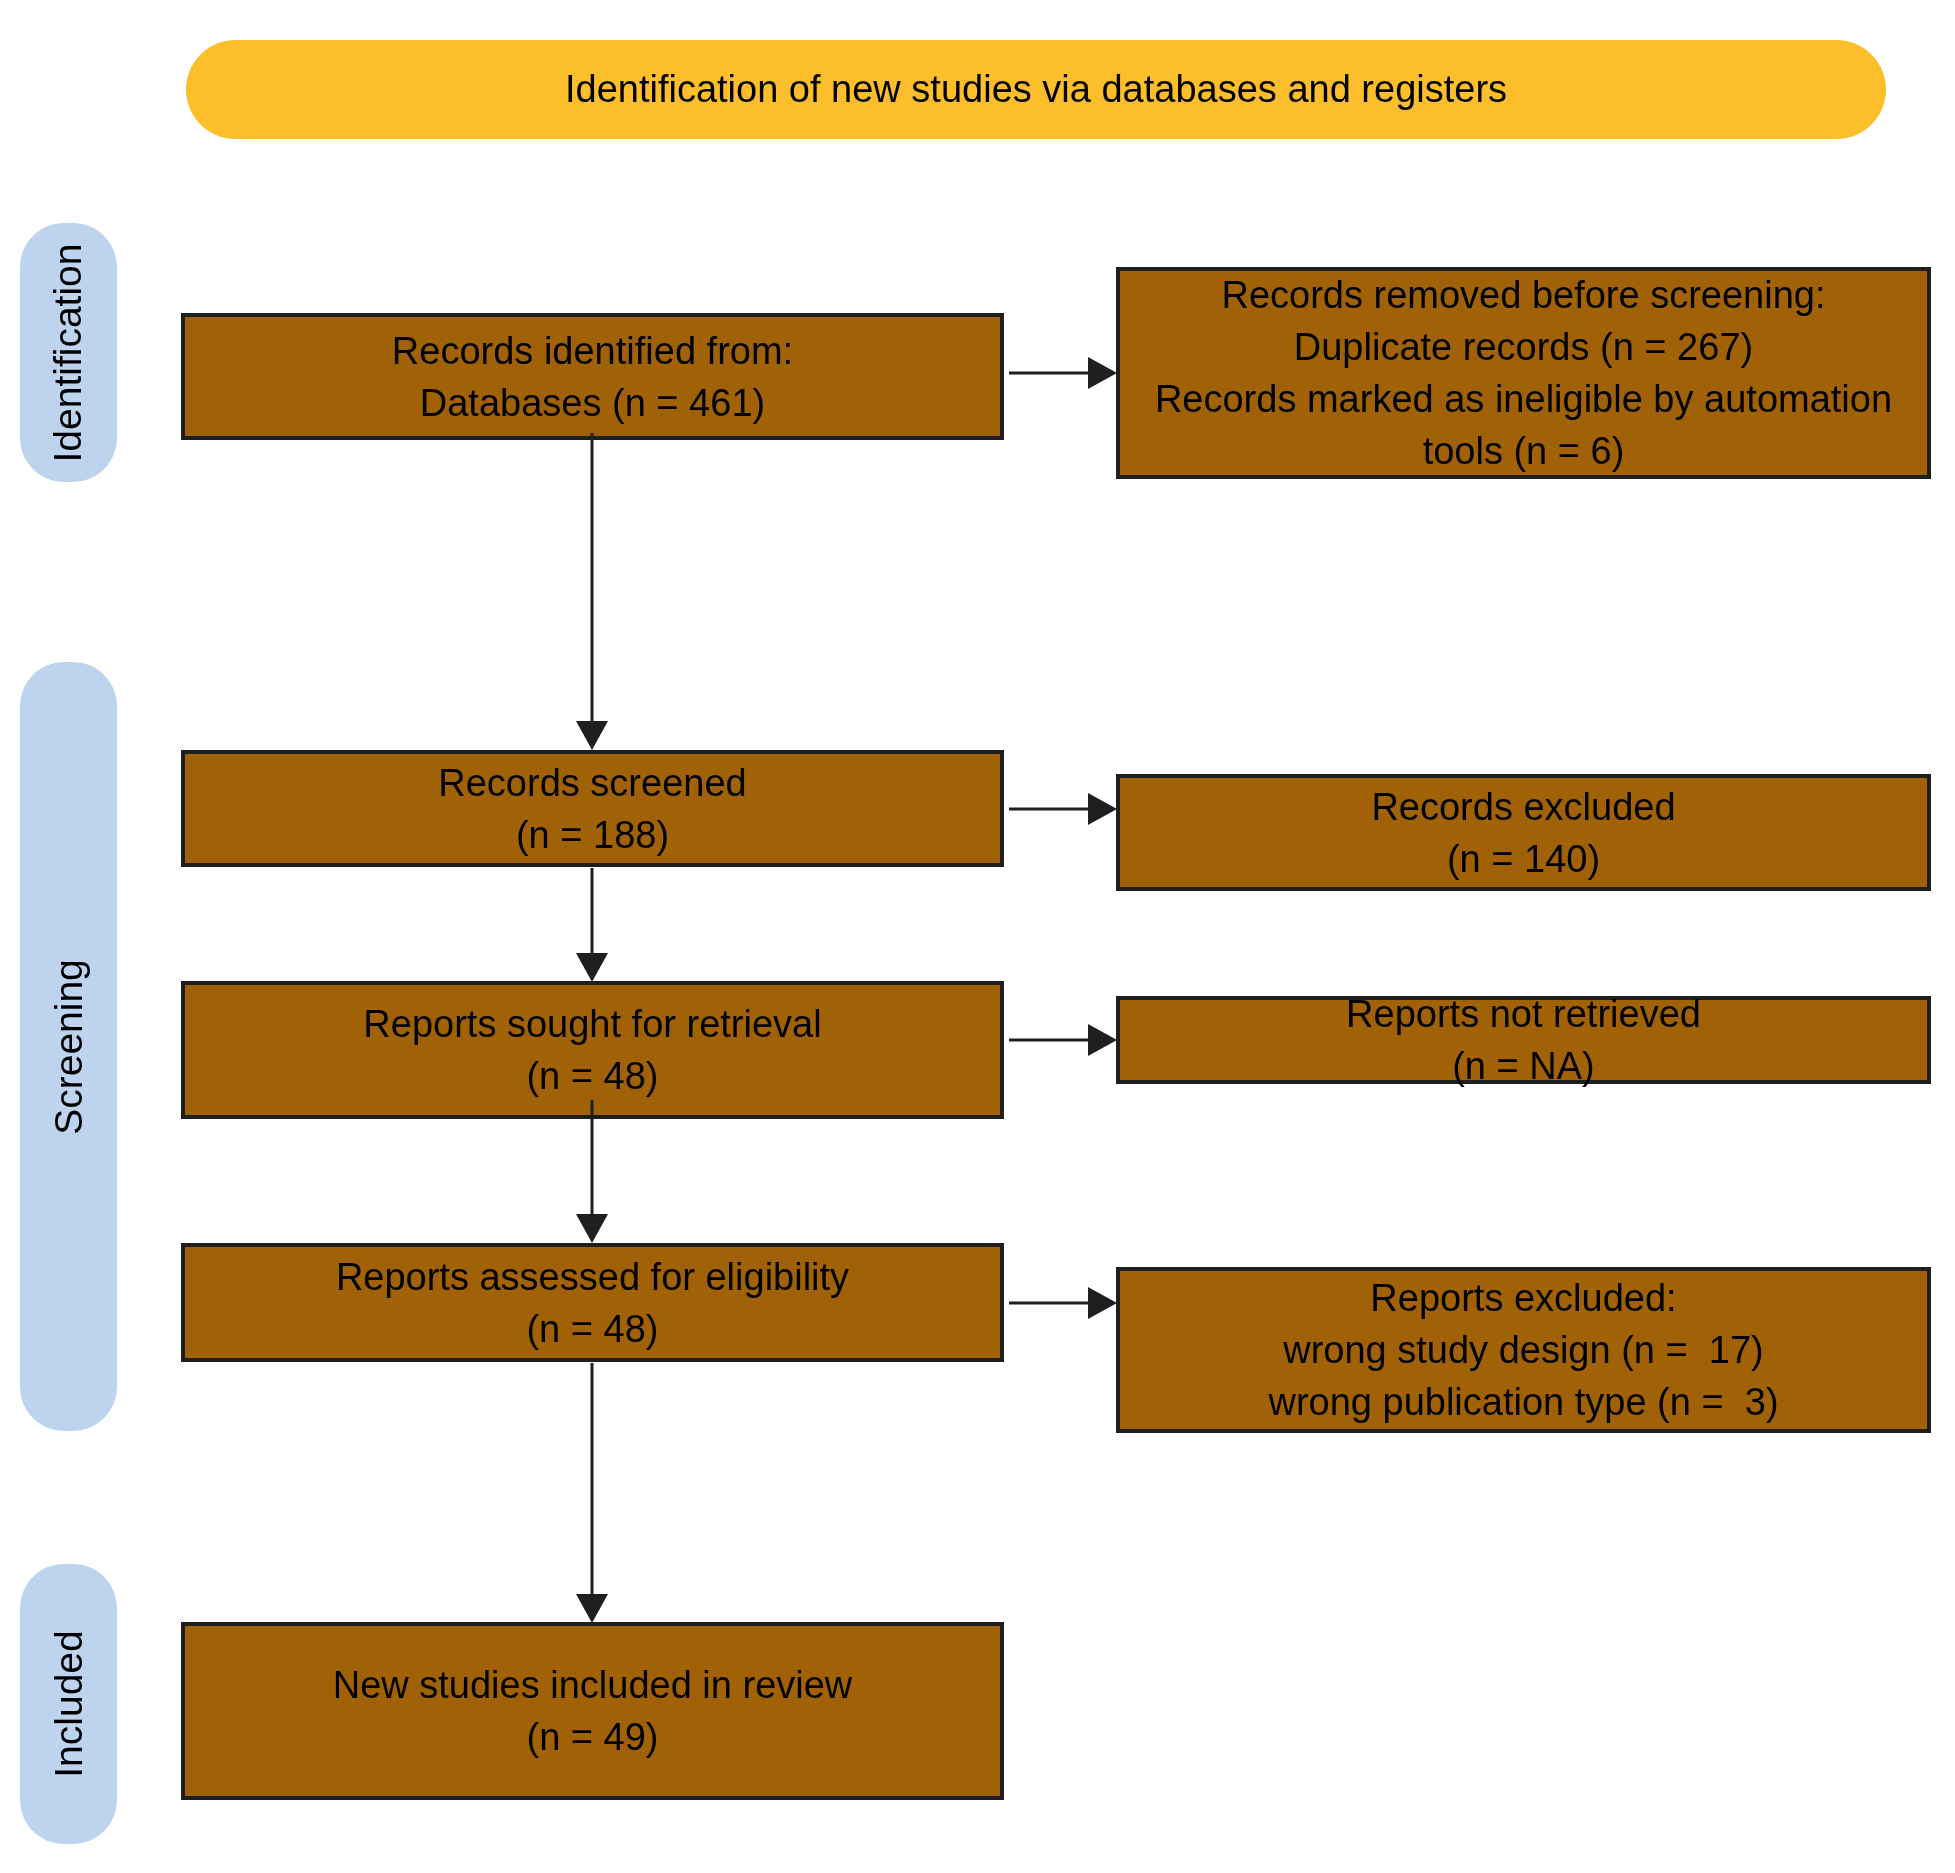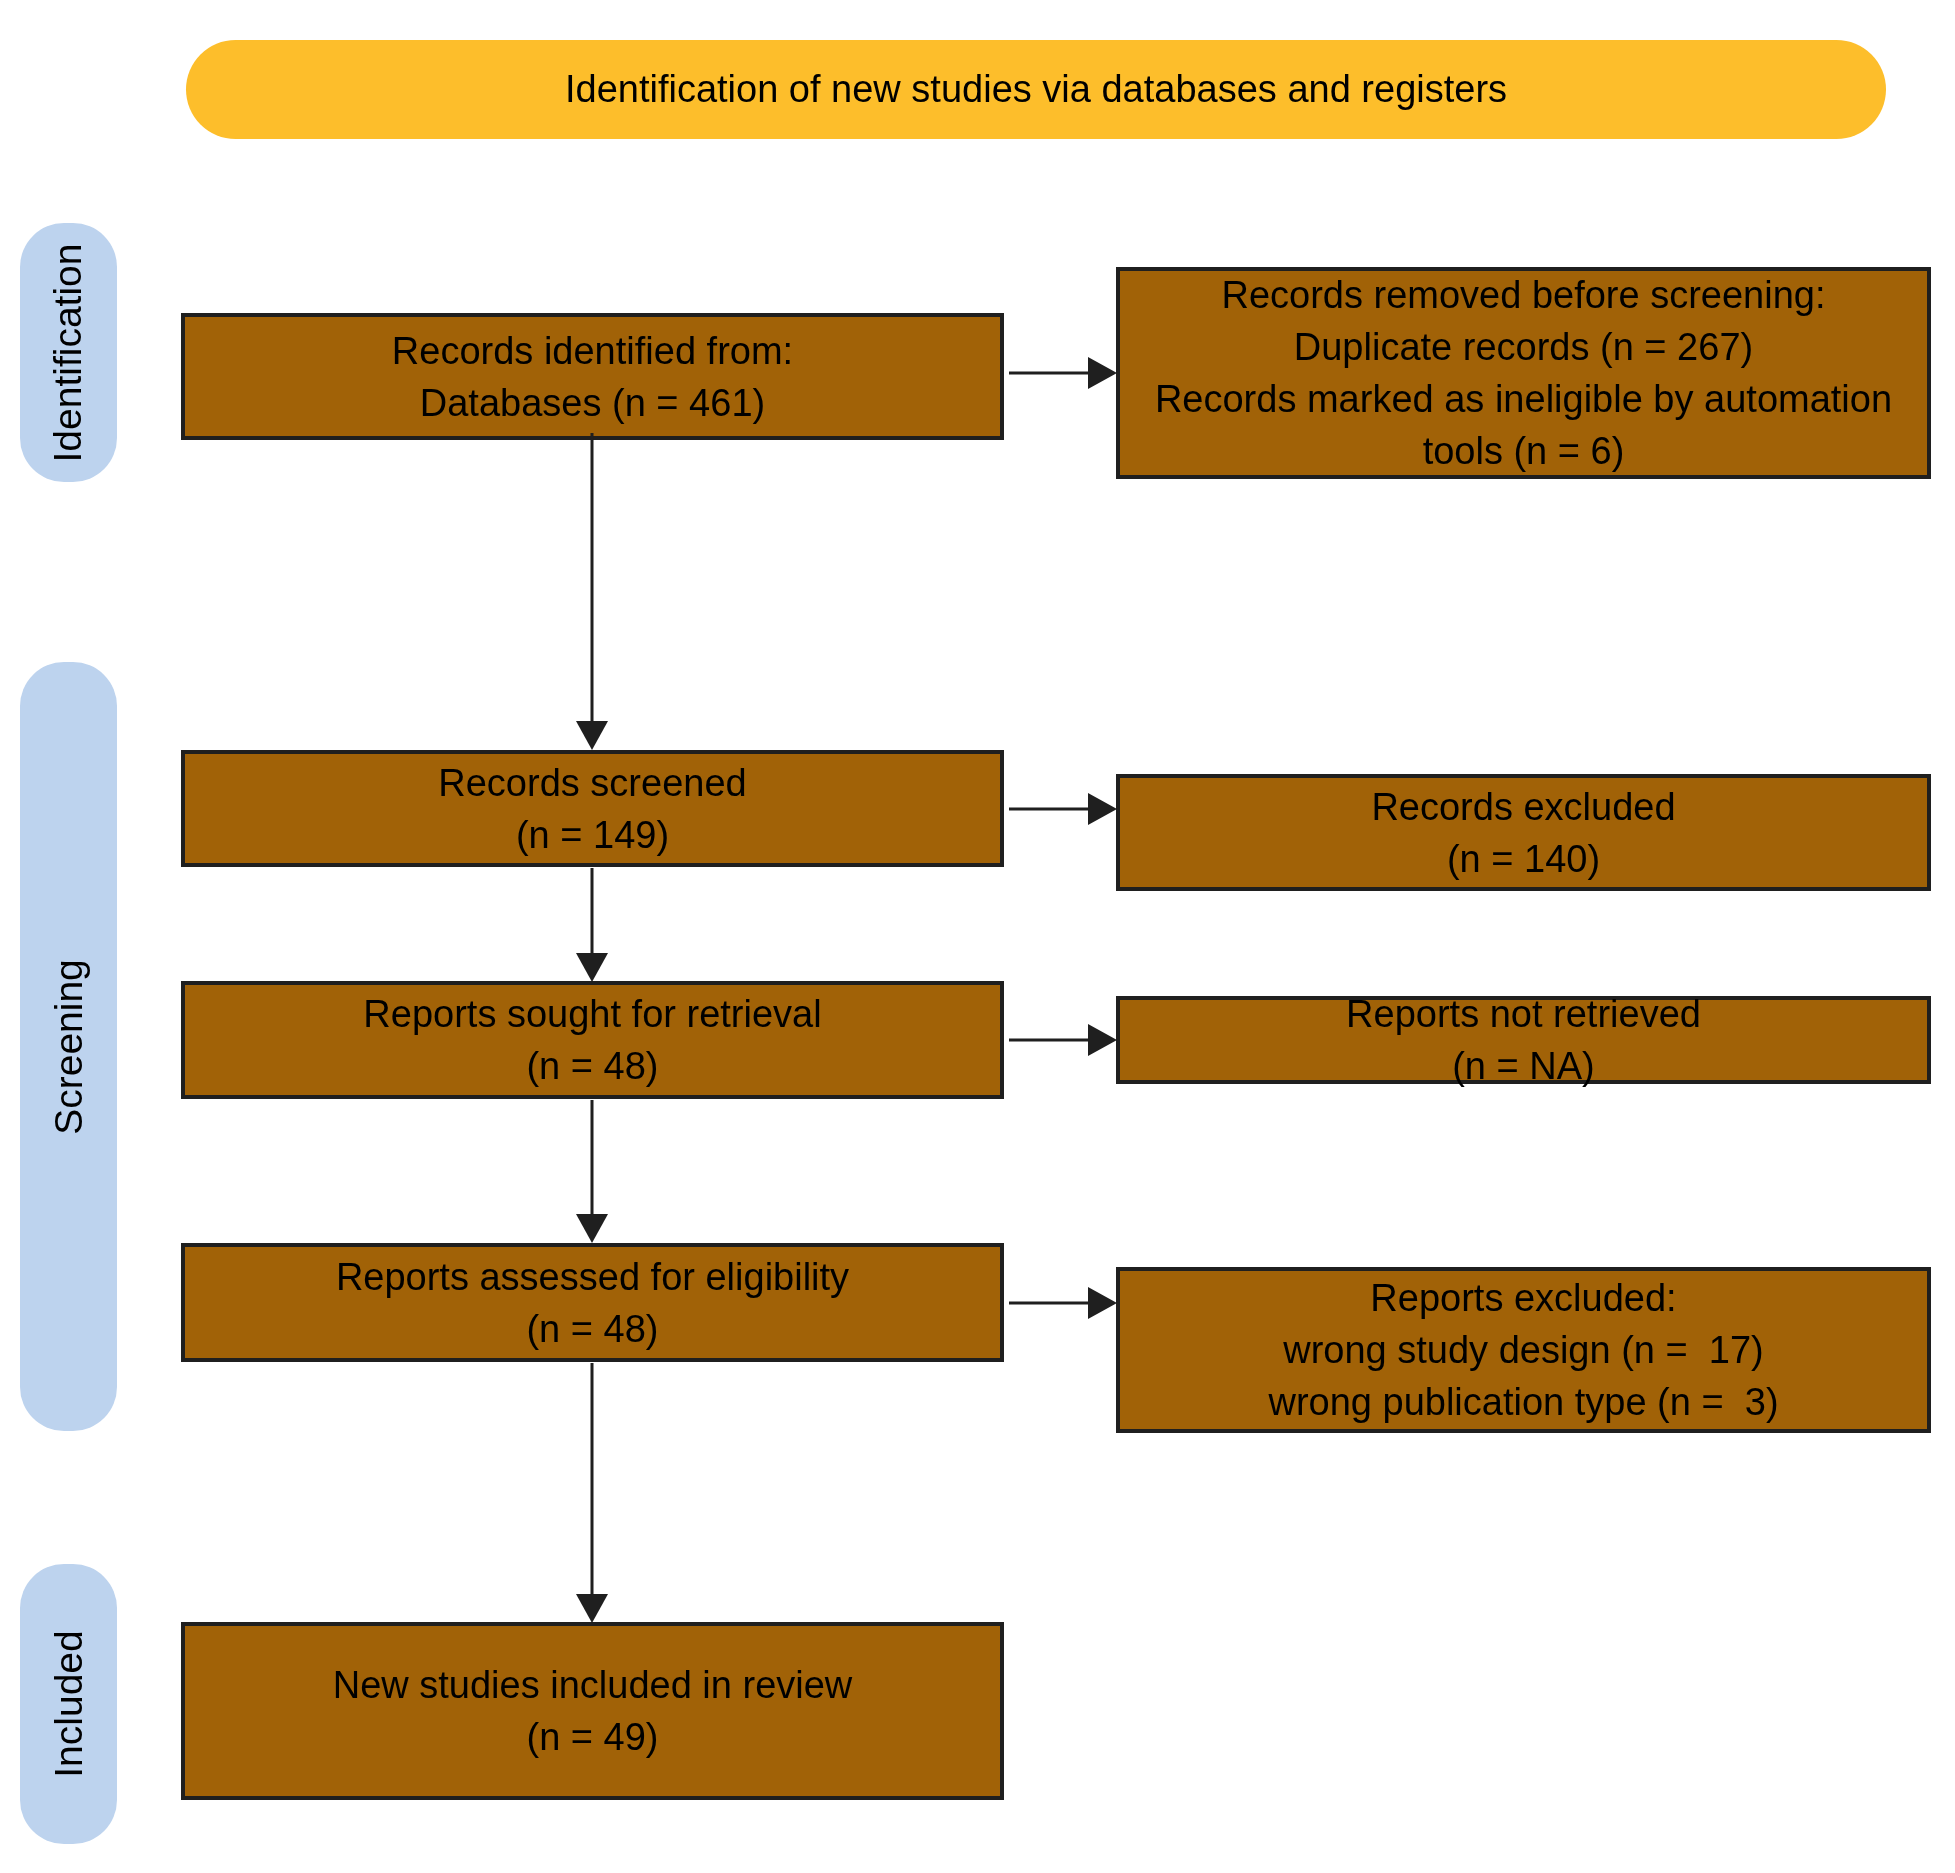--- a/index.html
+++ b/index.html
@@ -59,21 +59,21 @@
     padding:4.9px 14.6px;
   }
   .box .box-text{
     white-space:pre-wrap;
     font-size:38px;
     line-height:52px;
   }
   .main-box{ left:181px; width:823px; }
   #b1{ top:313px; height:127px; }
   #b2{ top:750px; height:117px; }
-  #b3{ top:981px; height:118px; }
+  #b3{ top:981px; height:138px; }
   #b4{ top:1243px; height:119px; }
   #b5{ top:1622px; height:178px; }
   .side-box{ left:1116px; width:815px; }
   #r1{ top:267px; height:212px; }
   #r2{ top:774px; height:117px; }
   #r3{ top:996px; height:88px; }
   #r4{ top:1219px; height:166px;margin-top:48px; }
   
   .arrow-v{ position:absolute; width:32px; }
   .arrow-v .l{
@@ -129,21 +129,21 @@
   <div class="pill" id="pill-included">
     <span class="vtext">Included</span>
   </div>
 
   <div class="box main-box" id="b1">
     <div class="box-text">Records identified from:
 Databases (n = 461)</div>
   </div>
   <div class="box main-box" id="b2">
     <div class="box-text">Records screened
-(n = 149)</div>
+(n = 188)</div>
   </div>
   <div class="box main-box" id="b3">
     <div class="box-text">Reports sought for retrieval
 (n = 48)</div>
   </div>
   <div class="box main-box" id="b4">
     <div class="box-text">Reports assessed for eligibility
 (n = 48)</div>
   </div>
   <div class="box main-box" id="b5">

